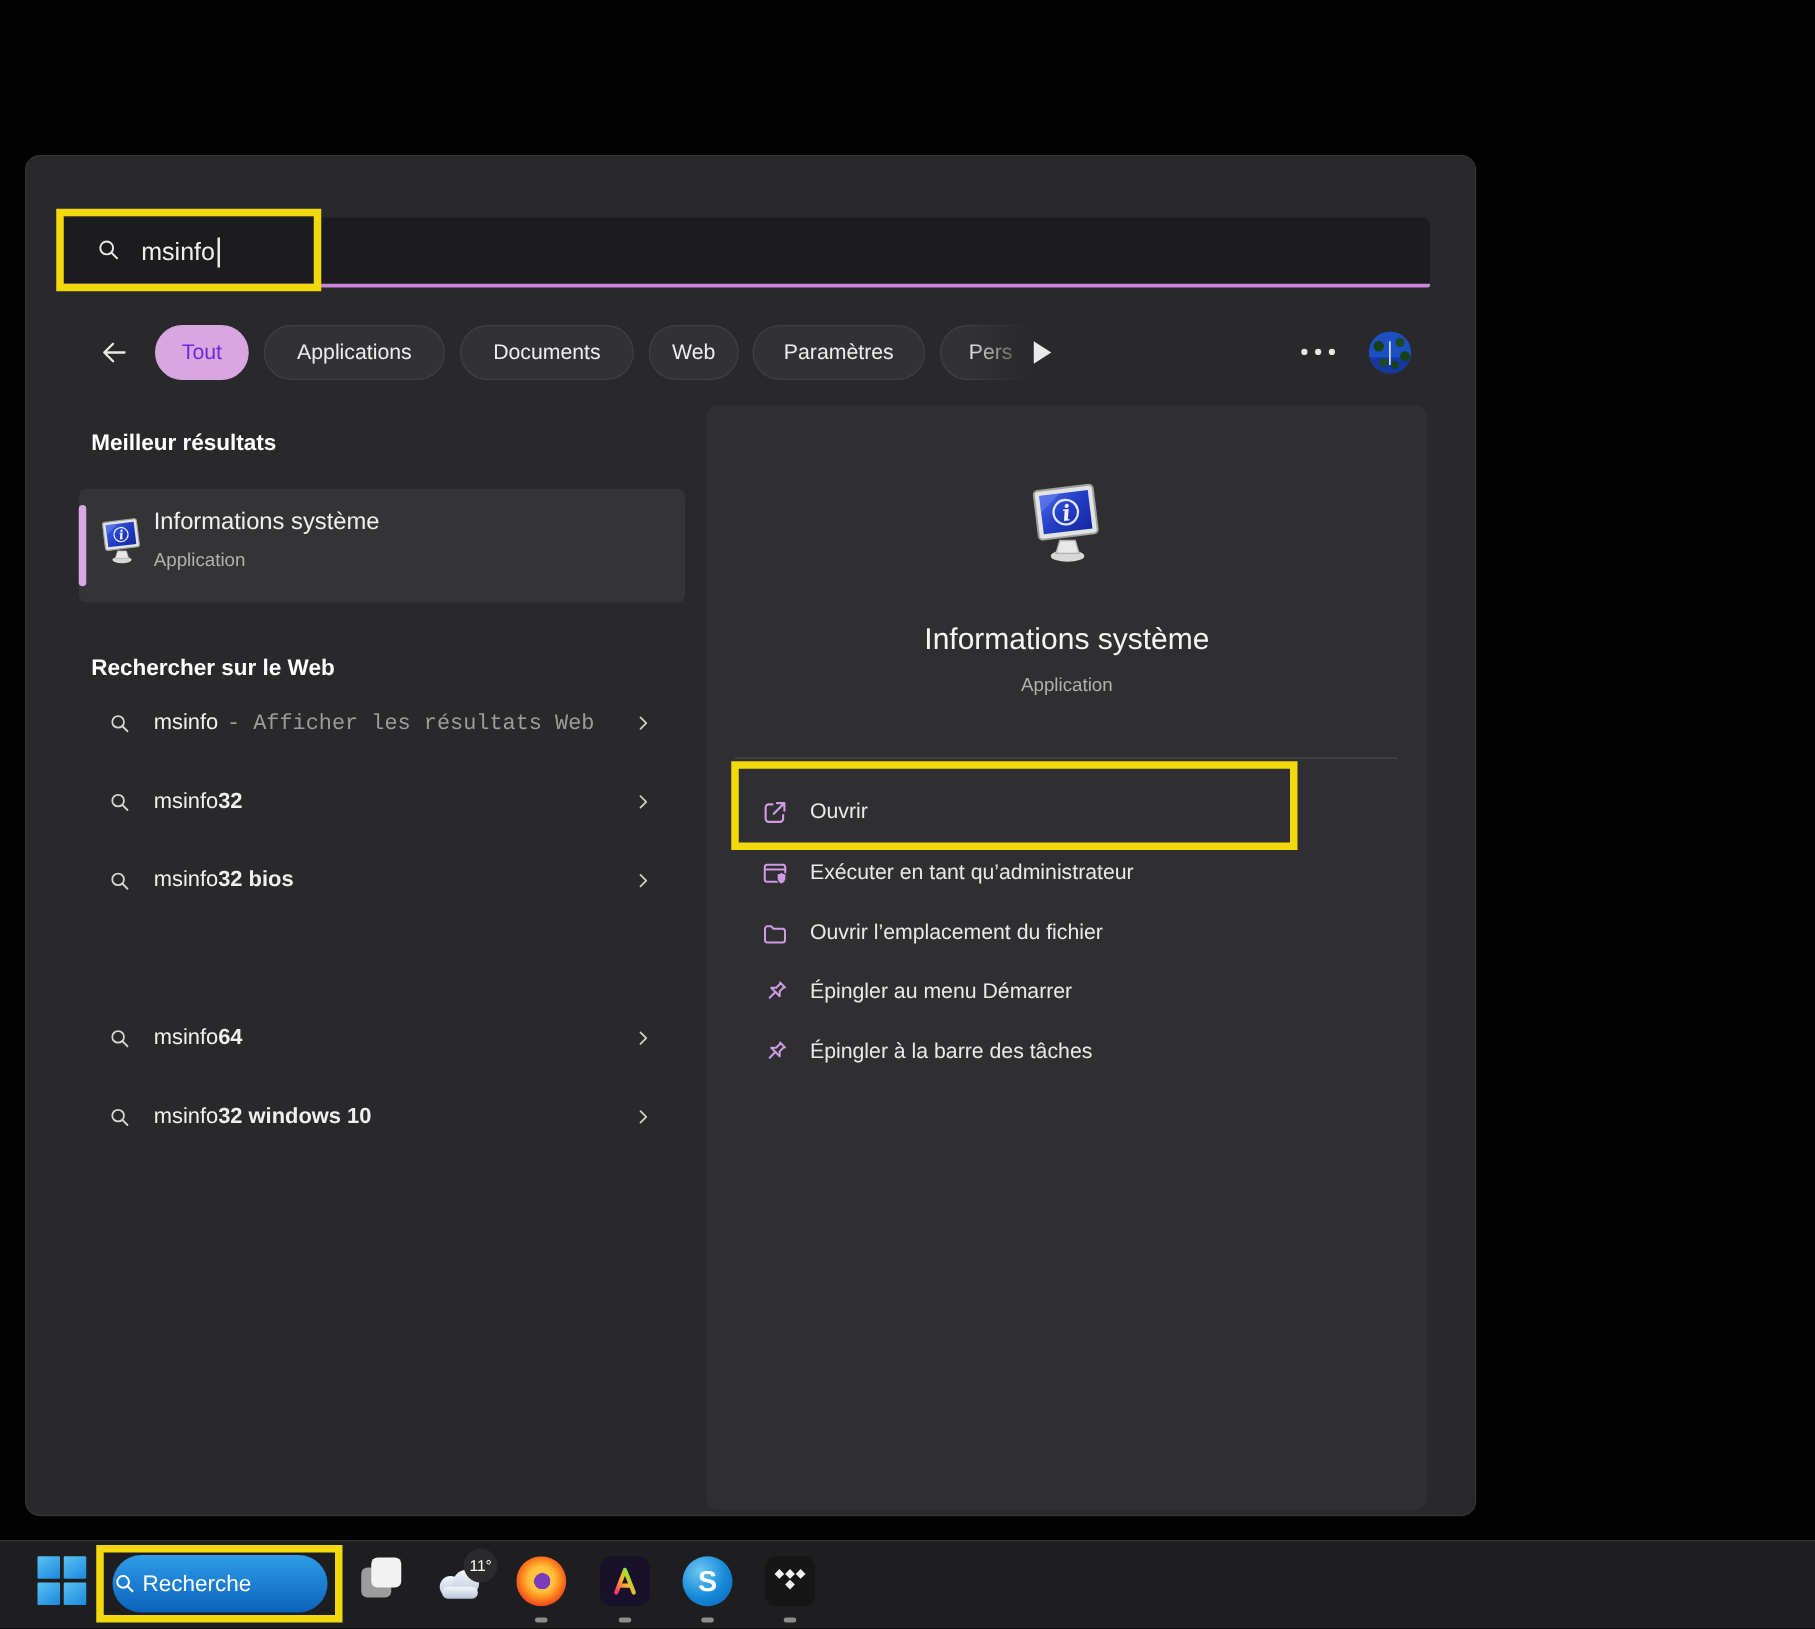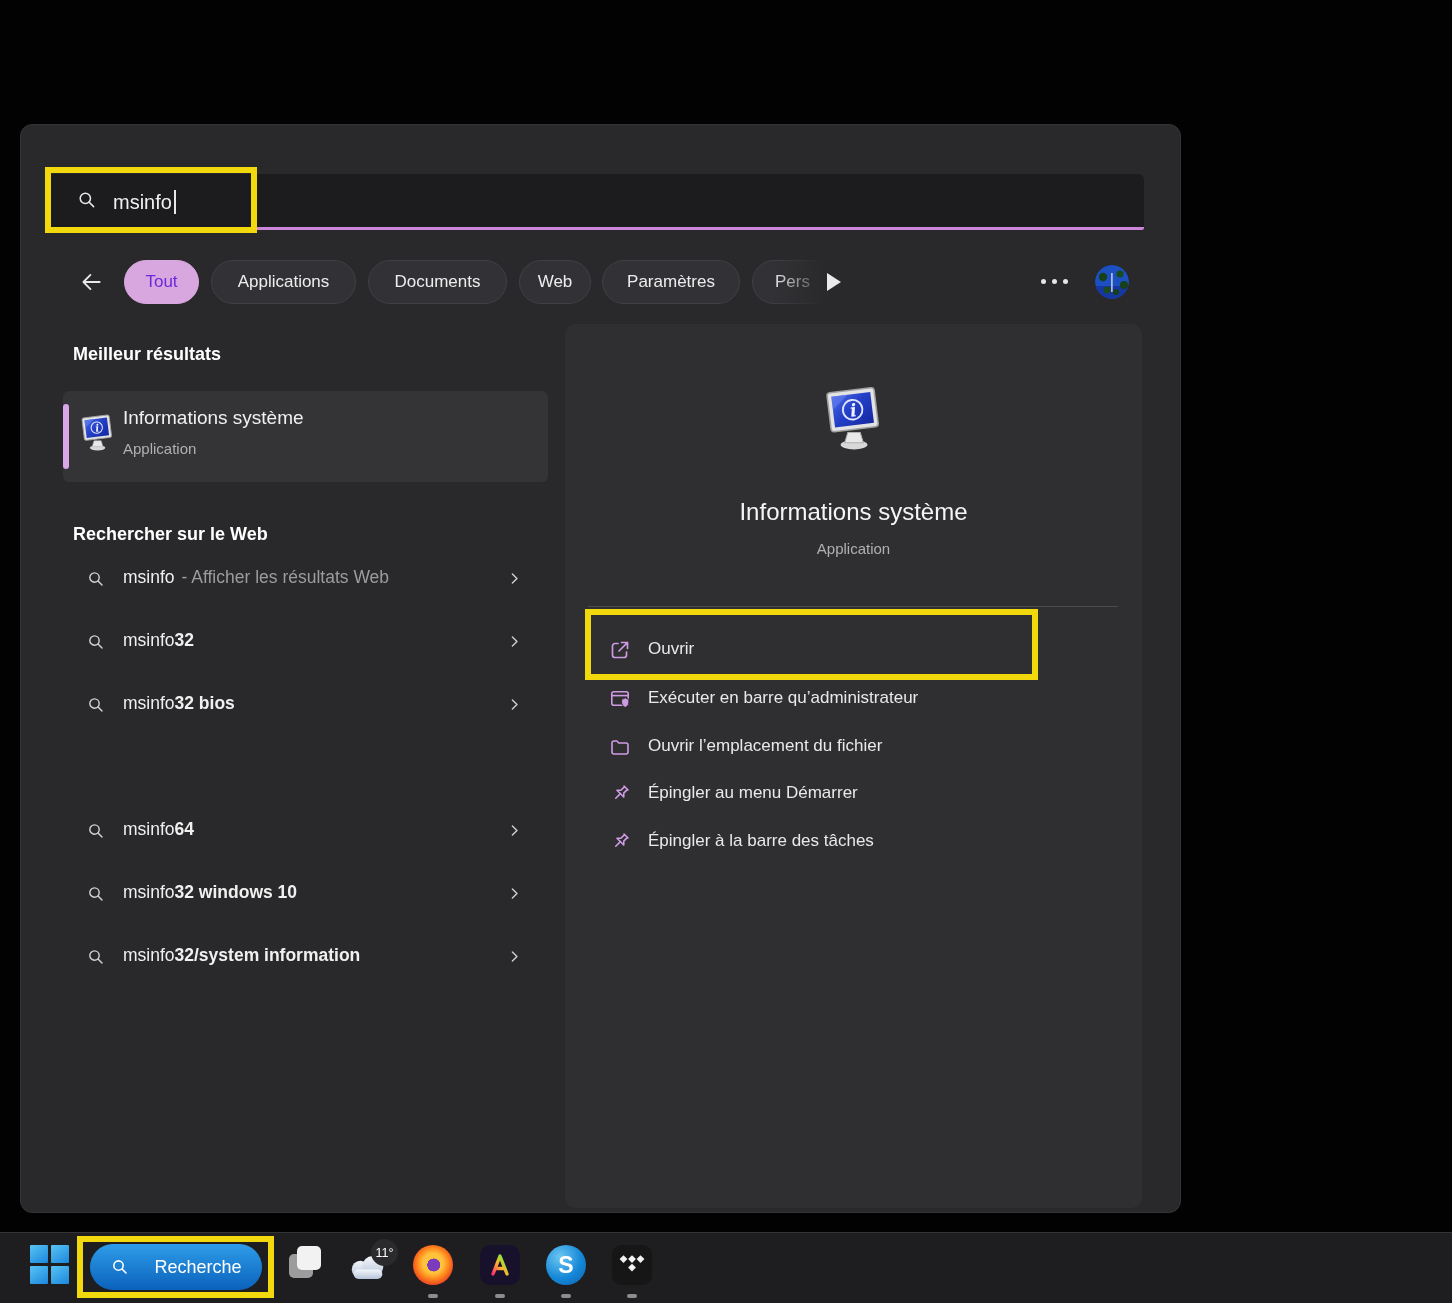--- a/index.html
+++ b/index.html
@@ -39,21 +39,21 @@
   .best-card{position:absolute;left:63px;top:391px;width:485px;height:91px;background:#343336;border-radius:6px;}
   .accent-bar{position:absolute;left:63px;top:404px;width:6px;height:65px;background:#d9a6e8;border-radius:3px;z-index:3;}
   .best-icon{position:absolute;left:78px;top:414px;}
   .best-title{position:absolute;left:123px;top:407px;font-size:19px;color:#f0f0f0;}
   .best-sub{position:absolute;left:123px;top:440px;font-size:15px;color:#b0b0b0;}
 
   .sug{position:absolute;left:63px;width:485px;height:50px;cursor:pointer;}
   .sug-ico{position:absolute;left:23px;top:15px;}
   .sug-text{position:absolute;left:60px;top:13px;font-size:17.5px;color:#f0f0f0;white-space:nowrap;}
   .sug-text .c{font-weight:700;}
-  .sug-text .s{color:#9c9c9c;margin-left:7px;}
+  .sug-text .s{color:#9c9c9c;margin-left:7px;font-family:Liberation Mono, monospace;}
   .sug-text .s:empty{display:none;margin:0;}
   .sug-chev{position:absolute;left:443px;top:16px;}
 
   
   .detail{position:absolute;left:565px;top:324px;width:577px;height:884px;background:#2f2e31;border-radius:10px;}
   .detail-icon{position:absolute;left:820px;top:386px;}
   .detail-title{position:absolute;left:565px;top:498px;width:577px;text-align:center;font-size:24px;color:#f5f5f5;}
   .detail-sub{position:absolute;left:565px;top:540px;width:577px;text-align:center;font-size:15px;color:#b0b0b0;}
   .divider{position:absolute;left:588px;top:606px;width:530px;height:1px;background:#4b4a4e;}
   .action{position:absolute;left:596px;width:520px;height:48px;cursor:pointer;}
@@ -63,21 +63,21 @@
   
   .hl{position:absolute;border:6px solid #f2d90e;z-index:20;pointer-events:none;}
 
   
   .taskbar{position:absolute;left:0;top:1232px;width:1452px;height:71px;background:#1e1e20;border-top:1px solid #343436;}
   .start-btn{position:absolute;left:30px;top:1245px;width:40px;height:40px;display:grid;
       grid-template-columns:18px 18px;grid-template-rows:18px 18px;gap:3px;cursor:pointer;}
   .start-btn i{background:linear-gradient(145deg,#59c3f3,#1b87dd);border-radius:1px;}
   .tb-search{position:absolute;left:90px;top:1244px;width:172px;height:46px;border-radius:23px;
       background:linear-gradient(180deg,#2f9ce9 0%,#0a62bb 100%);
-      display:flex;align-items:center;justify-content:center;gap:24px;cursor:pointer;}
+      display:flex;align-items:center;gap:4px;cursor:pointer;}
   .tb-search span{font-size:18px;color:#fff;}
   .tv-back{position:absolute;left:289px;top:1254px;width:24px;height:24px;background:#9c9c9c;border-radius:5px;}
   .tv-front{position:absolute;left:297px;top:1246px;width:24px;height:24px;background:#f2f2f2;border-radius:5px;}
   .weather-cloud{position:absolute;left:347px;top:1254px;}
   .weather-badge{position:absolute;left:371px;top:1239px;width:27px;height:27px;border-radius:50%;
       background:#2b2b2d;color:#fff;font-size:12.5px;display:flex;align-items:center;justify-content:center;}
   .app40{position:absolute;top:1245px;width:40px;height:40px;cursor:pointer;}
   .firefox{border-radius:50%;
       background:radial-gradient(circle at 52% 50%,#7a3bbd 0 22%,rgba(0,0,0,0) 23%),
                  radial-gradient(circle at 50% 46%,#ffc23c 0 34%,#ff8a1e 52%,#f0501f 70%,#d33a52 86%,#b92fa0 100%);}
@@ -227,30 +227,20 @@
   <div class="sug" style="top:869px;">
     <span class="sug-ico"><svg viewBox="0 0 24 24" width="20" height="20">
           <circle cx="10.2" cy="10.2" r="5.6" fill="none" stroke="#d5d5d5" stroke-width="1.7"></circle>
           <line x1="14.4" y1="14.4" x2="19.2" y2="19.2" stroke="#d5d5d5" stroke-width="1.7" stroke-linecap="round"></line>
         </svg></span>
     <div class="sug-text"><span class="t">msinfo</span><span class="c">32 windows 10</span></div>
     <span class="sug-chev"><svg viewBox="0 0 24 24" width="17" height="17">
           <path d="M9 5.5 L15.5 12 9 18.5" fill="none" stroke="#cfcfcf" stroke-width="2" stroke-linecap="round" stroke-linejoin="round"></path>
         </svg></span>
   </div>
-  <div class="sug" style="top:932px;">
-    <span class="sug-ico"><svg viewBox="0 0 24 24" width="20" height="20">
-          <circle cx="10.2" cy="10.2" r="5.6" fill="none" stroke="#d5d5d5" stroke-width="1.7"></circle>
-          <line x1="14.4" y1="14.4" x2="19.2" y2="19.2" stroke="#d5d5d5" stroke-width="1.7" stroke-linecap="round"></line>
-        </svg></span>
-    <div class="sug-text"><span class="t">msinfo</span><span class="c">32/system information</span></div>
-    <span class="sug-chev"><svg viewBox="0 0 24 24" width="17" height="17">
-          <path d="M9 5.5 L15.5 12 9 18.5" fill="none" stroke="#cfcfcf" stroke-width="2" stroke-linecap="round" stroke-linejoin="round"></path>
-        </svg></span>
-  </div>
 
   <div class="detail"></div>
   <span class="detail-icon">
     <svg viewBox="0 0 64 64" width="66" height="66">
         <defs>
           <linearGradient id="scr2" x1="0" y1="0" x2="1" y2="1">
             <stop offset="0" stop-color="#4a6ae8"></stop>
             <stop offset=".45" stop-color="#2440c8"></stop>
             <stop offset="1" stop-color="#1527a0"></stop>
           </linearGradient>
@@ -276,21 +266,21 @@
           <path d="M13.5 4.5 h6 v6 M19.5 4.5 L11 13" fill="none" stroke="#cf9ce4" stroke-width="1.7" stroke-linecap="round" stroke-linejoin="round"></path>
         </svg></span>
     <span class="a-label">Ouvrir</span>
   </div>
   <div class="action" style="top:675px;">
     <span class="a-ico"><svg viewBox="0 0 24 24" width="24" height="24">
           <rect x="3.8" y="4.8" width="16.4" height="13.5" rx="2" fill="none" stroke="#cf9ce4" stroke-width="1.6"></rect>
           <path d="M3.8 8.6 h16.4" stroke="#cf9ce4" stroke-width="1.6"></path>
           <path d="M17.2 10.8 c1.2 .9 2.4 1.3 3.6 1.3 v3.2 c0 2.6-1.8 4.2-3.6 5.2 c-1.8-1-3.6-2.6-3.6-5.2 v-3.2 c1.2 0 2.4-.4 3.6-1.3 z" fill="#cf9ce4" stroke="#2f2e31"></path>
         </svg></span>
-    <span class="a-label">Exécuter en barre qu’administrateur</span>
+    <span class="a-label">Exécuter en tant qu’administrateur</span>
   </div>
   <div class="action" style="top:723px;">
     <span class="a-ico"><svg viewBox="0 0 24 24" width="24" height="24">
           <path d="M4 7.5 V17 a2 2 0 0 0 2 2 h12 a2 2 0 0 0 2-2 V10 a2 2 0 0 0-2-2 h-7.2 l-1.9-2 H6 a2 2 0 0 0-2 1.5 z" fill="none" stroke="#cf9ce4" stroke-width="1.6" stroke-linejoin="round"></path>
         </svg></span>
     <span class="a-label">Ouvrir l’emplacement du fichier</span>
   </div>
   <div class="action" style="top:818px;">
     <span class="a-ico"><svg viewBox="0 0 24 24" width="24" height="24">
           <g transform="rotate(45 12 12)" fill="none" stroke="#cf9ce4" stroke-width="1.6" stroke-linejoin="round" stroke-linecap="round">

